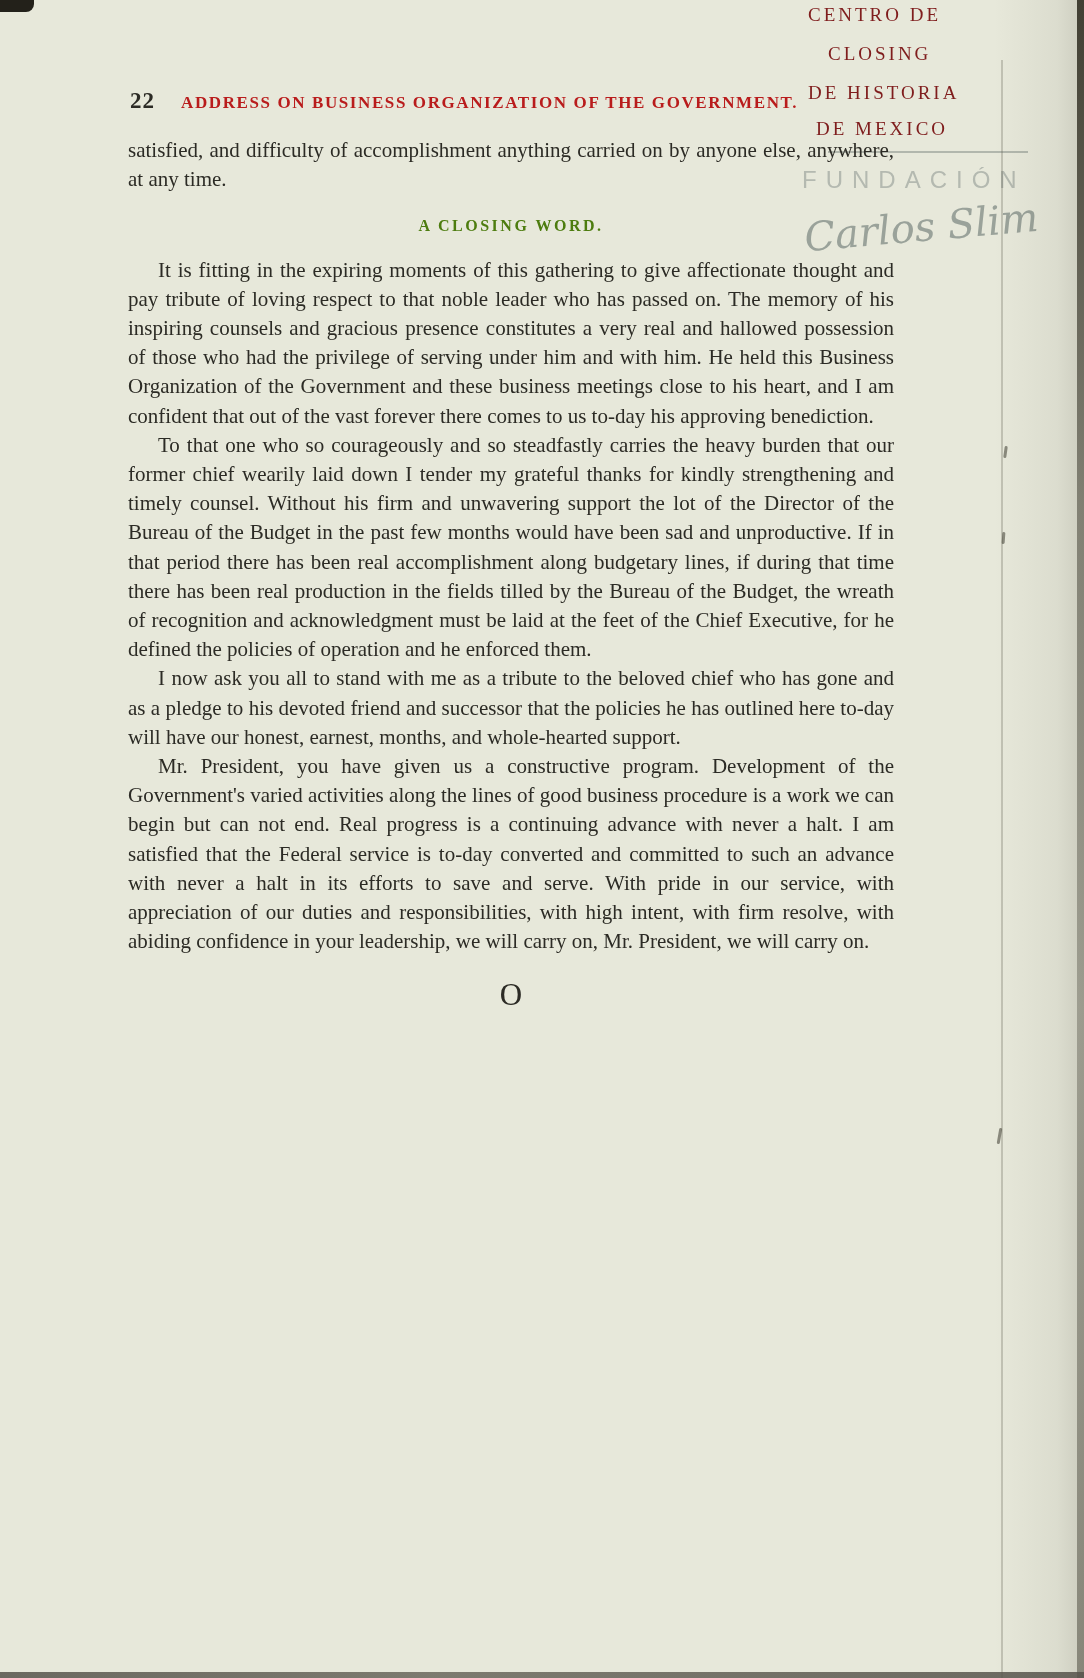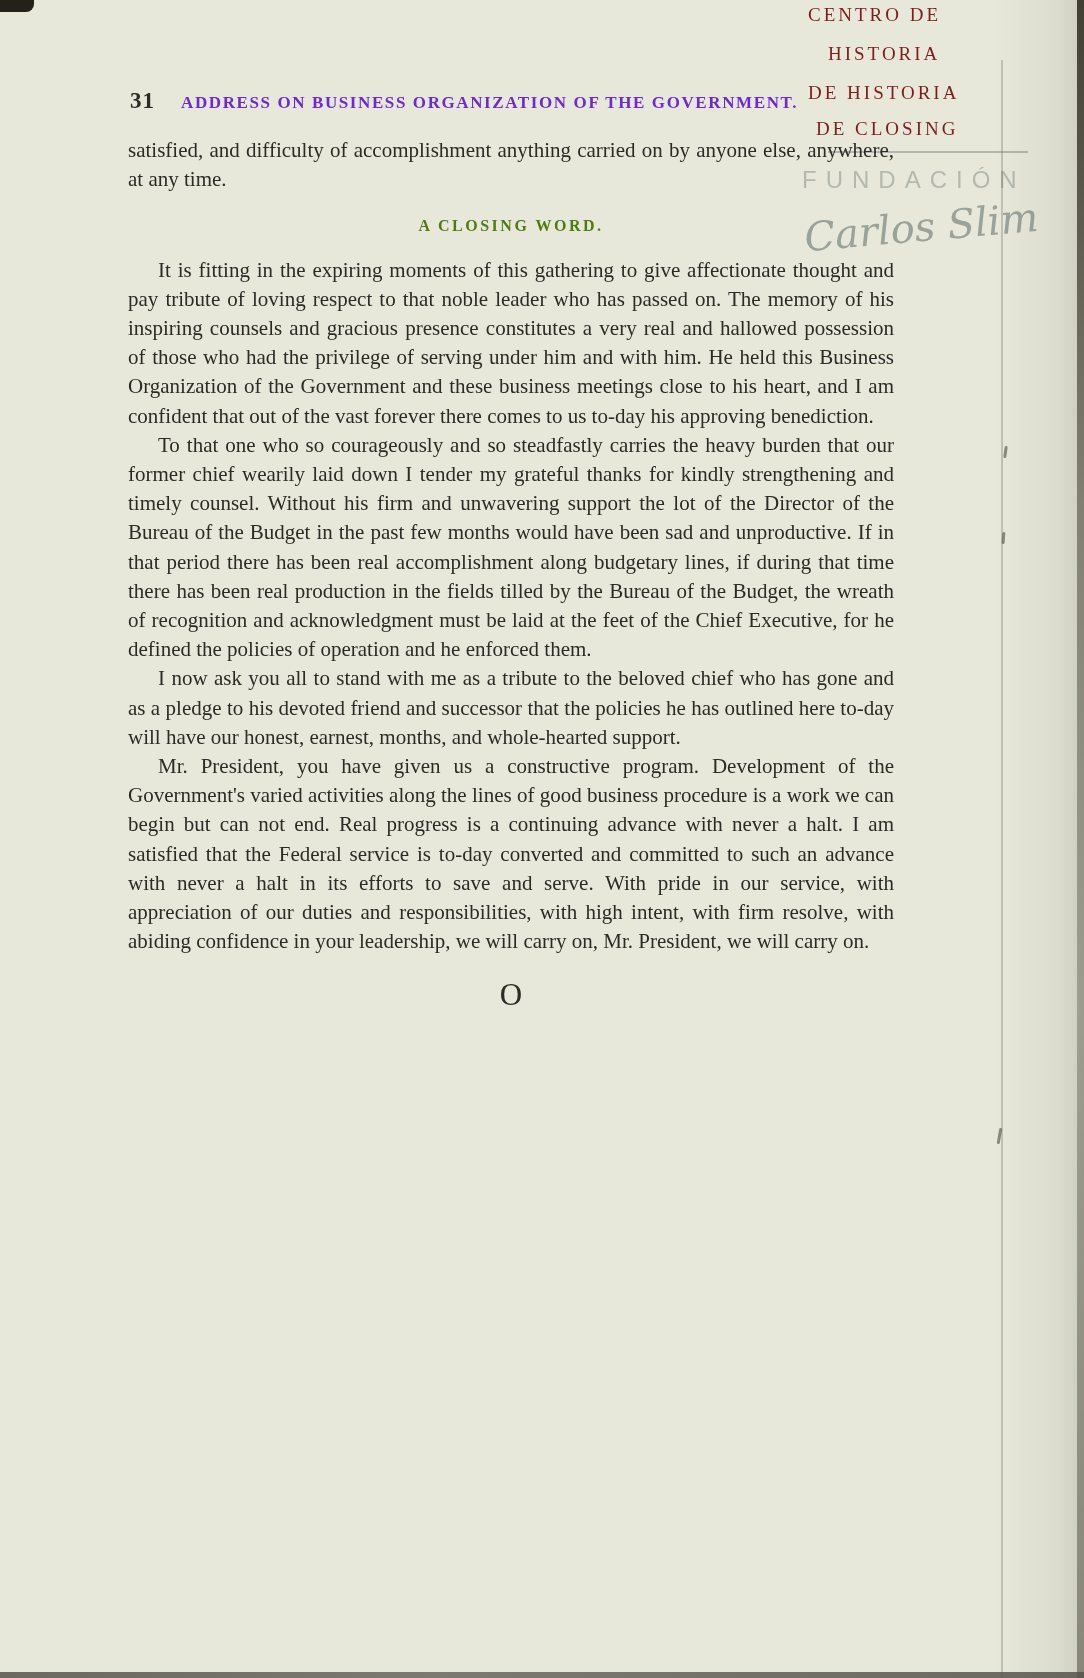--- a/index.html
+++ b/index.html
@@ -28,21 +28,21 @@
   .page-num {
     font-size: 23px;
     font-weight: 700;
     letter-spacing: 1px;
     margin-right: 26px;
   }
   .running-title {
     font-size: 17px;
     font-weight: 700;
     letter-spacing: 1.6px;
-    color: #6d28d9;
+    color: #b91c1c;
   }
 
   
   .content {
     position: absolute;
     top: 136px;
     left: 128px;
     width: 766px;
     font-size: 21px;
     line-height: 29.2px;
@@ -178,30 +178,30 @@
   .tick2 { left: 1002px; top: 532px; transform: rotate(4deg); }
   .tick3 { left: 998px;  top: 1128px; transform: rotate(10deg); height: 16px; }
 </style>
 </head>
 <body>
 
 <div class="scan">
 
   <div class="watermark">
     <div class="wm-line wm-l1">CENTRO DE</div>
-    <div class="wm-line wm-l2">HISTORIA</div>
+    <div class="wm-line wm-l2">CLOSING</div>
     <div class="wm-line wm-l3">DE HISTORIA</div>
-    <div class="wm-line wm-l4">DE CLOSING</div>
+    <div class="wm-line wm-l4">DE MEXICO</div>
     <div class="wm-rule"></div>
     <div class="wm-fundacion">FUNDACIÓN</div>
     <div class="wm-signature">Carlos Slim</div>
   </div>
 
   <div class="header">
-    <span class="page-num">31</span><span class="running-title">ADDRESS ON BUSINESS ORGANIZATION OF THE GOVERNMENT.</span>
+    <span class="page-num">22</span><span class="running-title">ADDRESS ON BUSINESS ORGANIZATION OF THE GOVERNMENT.</span>
   </div>
 
   <div class="content">
     <p class="no-indent">satisfied, and difficulty of accomplishment anything carried on by anyone else, anywhere, at any time.</p>
     <h3 class="section-heading">A CLOSING WORD.</h3>
     <p>It is fitting in the expiring moments of this gathering to give affectionate thought and pay tribute of loving respect to that noble leader who has passed on. The memory of his inspiring counsels and gracious presence constitutes a very real and hallowed possession of those who had the privilege of serving under him and with him. He held this Business Organization of the Government and these business meetings close to his heart, and I am confident that out of the vast forever there comes to us to-day his approving benediction.</p>
     <p>To that one who so courageously and so steadfastly carries the heavy burden that our former chief wearily laid down I tender my grateful thanks for kindly strengthening and timely counsel. Without his firm and unwavering support the lot of the Director of the Bureau of the Budget in the past few months would have been sad and unproductive. If in that period there has been real accomplishment along budgetary lines, if during that time there has been real production in the fields tilled by the Bureau of the Budget, the wreath of recognition and acknowledgment must be laid at the feet of the Chief Executive, for he defined the policies of operation and he enforced them.</p>
     <p>I now ask you all to stand with me as a tribute to the beloved chief who has gone and as a pledge to his devoted friend and successor that the policies he has outlined here to-day will have our honest, earnest, months, and whole-hearted support.</p>
     <p>Mr. President, you have given us a constructive program. Development of the Government's varied activities along the lines of good business procedure is a work we can begin but can not end. Real progress is a continuing advance with never a halt. I am satisfied that the Federal service is to-day converted and committed to such an advance with never a halt in its efforts to save and serve. With pride in our service, with appreciation of our duties and responsibilities, with high intent, with firm resolve, with abiding confidence in your leadership, we will carry on, Mr. President, we will carry on.</p>
     <div class="ornament">O</div>

